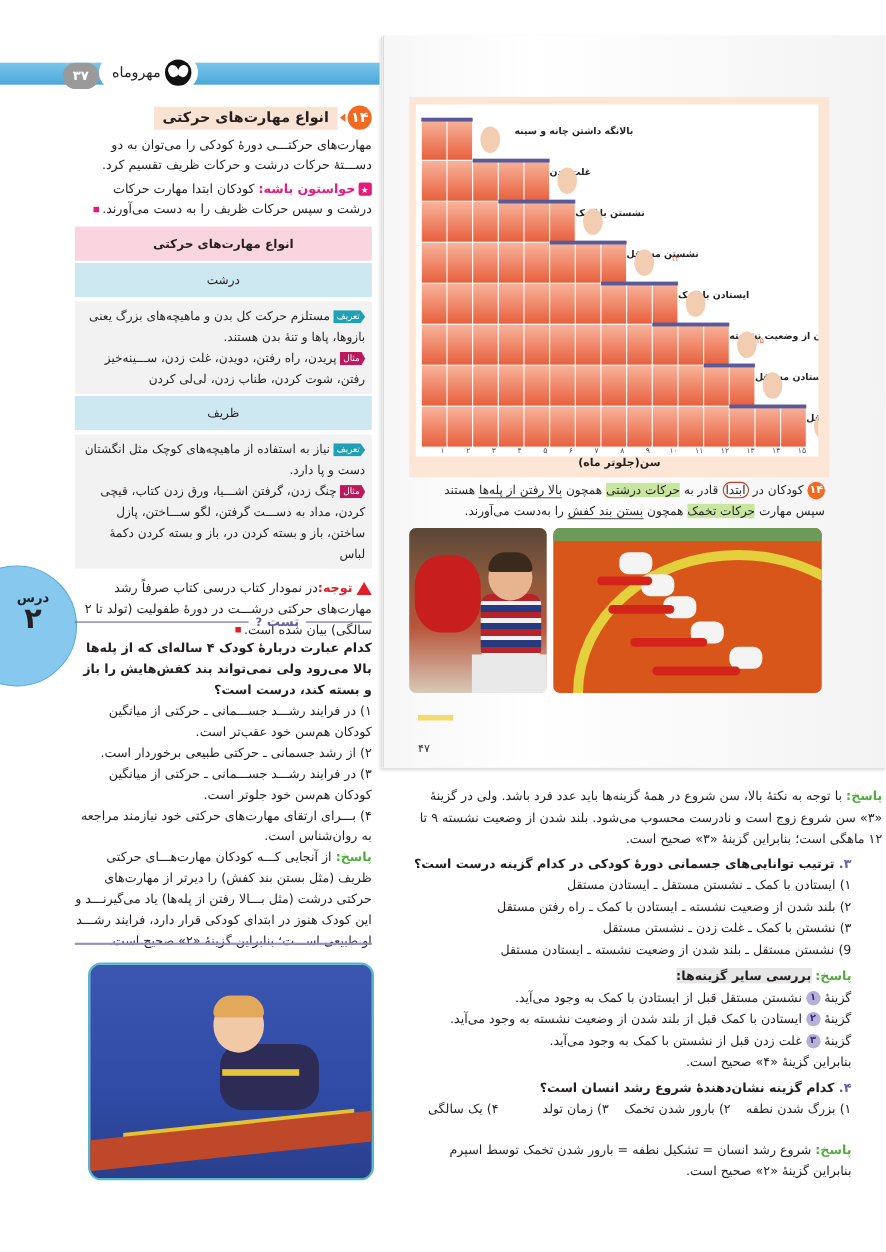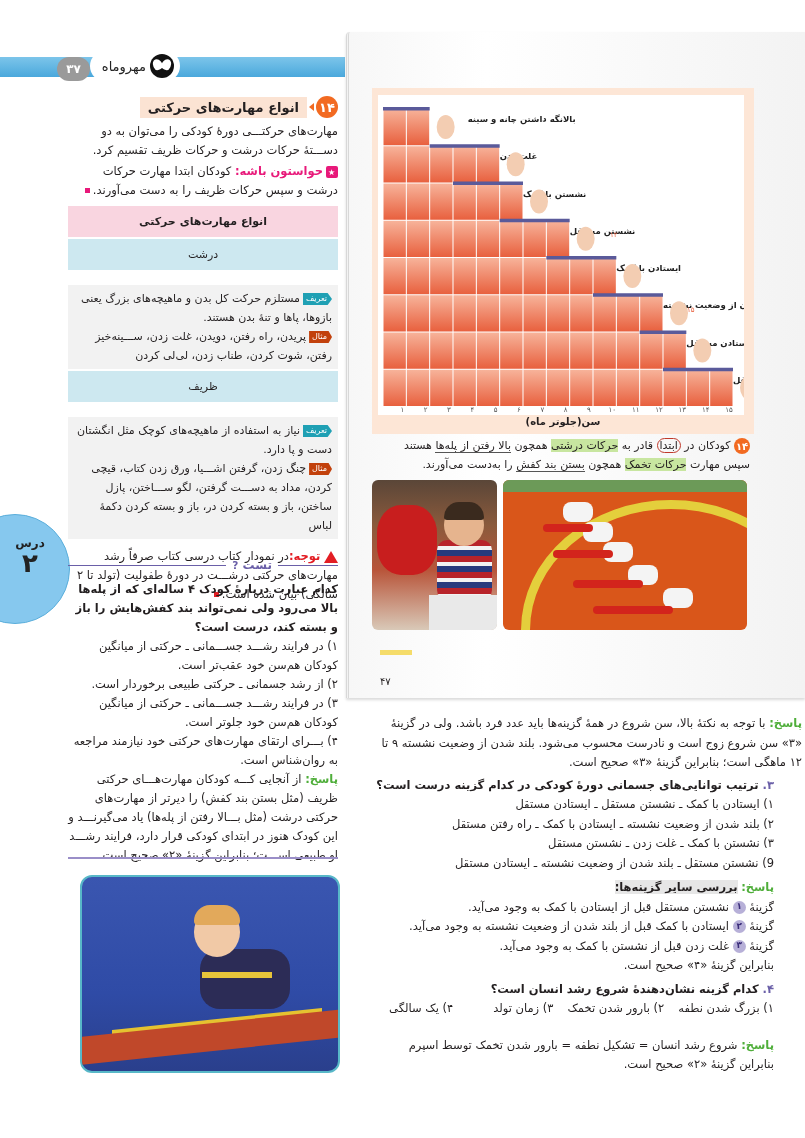--- a/index.html
+++ b/index.html
@@ -28,25 +28,25 @@
   .sec-arrow { width: 0; height: 0; border-top: 4px solid transparent; border-bottom: 4px solid transparent; border-right: 5px solid #f26a21; margin: 0 2px; }
   .sec-label { background: #fbe3d3; font-weight: bold; font-size: 13px; padding: 1px 8px; }
   .para { margin-bottom: 2px; }
   .tip-badge { display: inline-block; width: 12px; height: 12px; background: #e8197a; border-radius: 2px; vertical-align: middle; margin-left: 3px; position: relative; }
   .tip-badge:after { content: "★"; color: #fff; font-size: 8px; position: absolute; left: 2px; top: -3px; }
   .tip-label { color: #e8197a; font-weight: bold; }
   .end-mark { display: inline-block; width: 5px; height: 5px; background: #e8197a; margin-right: 3px; vertical-align: middle; }
 
   .skills-table { margin-top: 6px; width: 270px; }
   .tbl-head { background: #f9d5e0; text-align: center; font-weight: bold; font-size: 11px; padding: 6px 0; margin-bottom: 2px; }
-  .tbl-sub { background: #cde8f0; text-align: center; font-size: 11px; padding: 6px 0; margin-bottom: 15px; }
+  .tbl-sub { background: #cde8f0; text-align: center; font-size: 11px; padding: 6px 0; margin-bottom: 4px; }
   .tbl-body { background: #f2f2f2; padding: 4px 6px; margin-bottom: 2px; font-size: 11px; line-height: 19px; }
   .tag { display: inline-block; font-size: 8px; color: #fff; padding: 0 5px 0 3px; line-height: 12px; margin-left: 3px; vertical-align: middle; clip-path: polygon(0 0, 85% 0, 100% 50%, 85% 100%, 0 100%); }
   .tag.def { background: #1fa0b4; }
-  .tag.ex { background: #c2410c; }
+  .tag.ex { background: #be185d; }
 
   .warn { margin-top: 8px; font-size: 11.5px; line-height: 19px; }
   .warn-icon { display: inline-block; width: 0; height: 0; border-left: 7px solid transparent; border-right: 7px solid transparent; border-bottom: 12px solid #e31e24; vertical-align: middle; position: relative; }
   .warn-label { color: #e31e24; font-weight: bold; }
 
   .lesson-circle { position: absolute; left: -40px; top: 514px; width: 110px; height: 110px; border-radius: 50%;
     background: #86c8ee; border: 1px solid #5aaedb; }
   .lesson-text { position: absolute; left: 10px; top: 536px; width: 40px; text-align: center; color: #222; font-weight: bold; }
   .lesson-word { font-size: 12px; display: block; }
   .lesson-num { font-size: 26px; line-height: 26px; display: block; }

